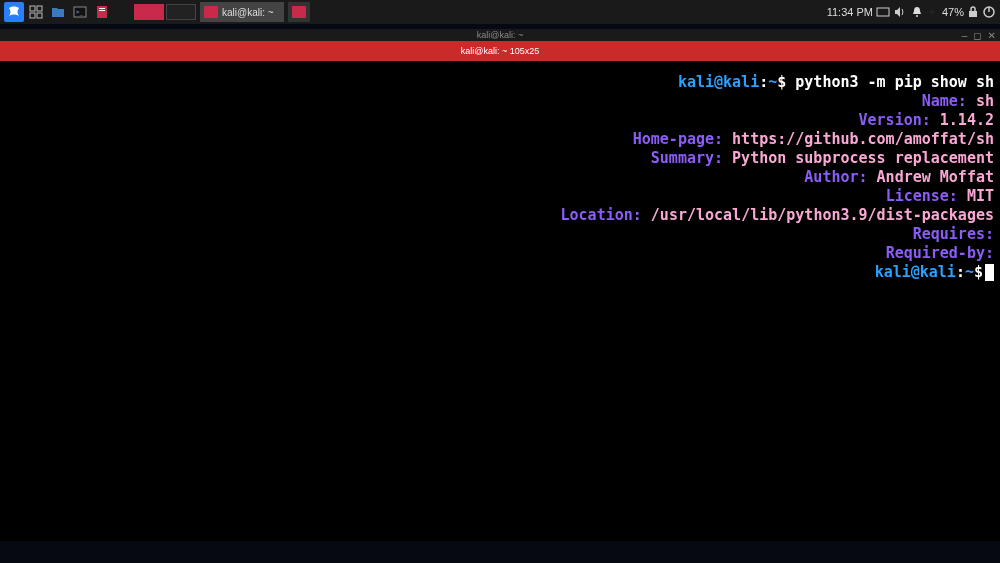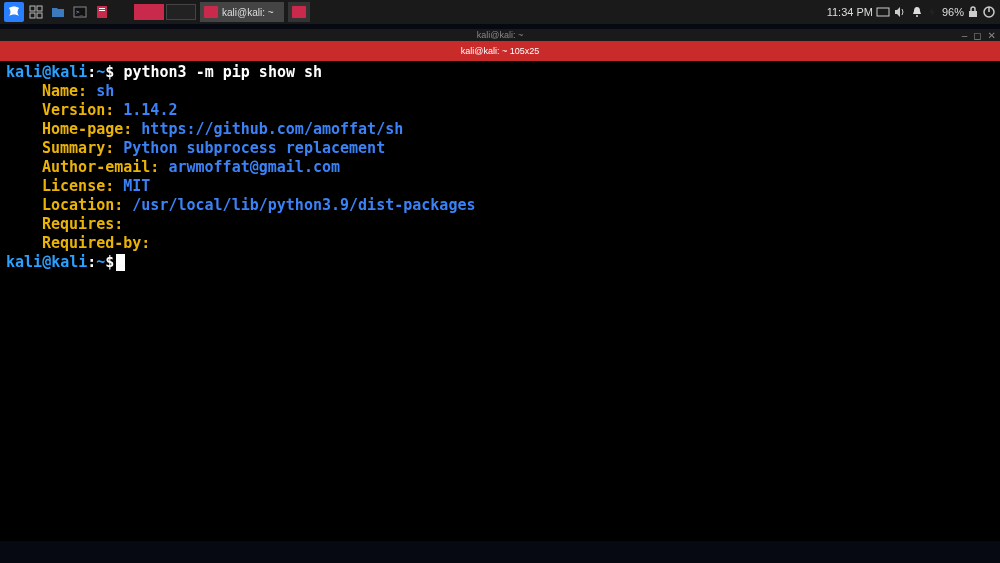--- a/index.html
+++ b/index.html
@@ -160,36 +160,37 @@
   background: #c92a2a;
   display: flex;
   align-items: center;
   justify-content: center;
   font-size: 9px;
   color: #fff;
   font-family: sans-serif;
 }
 .term-body {
   background: #000;
-  padding: 2px 6px;
+  padding: 12px 6px;
   min-height: 480px;
   font-family: "DejaVu Sans Mono", "Courier New", monospace;
   font-size: 15px;
   line-height: 19px;
   font-weight: bold;
+  text-align: right;
 }
 .prompt-user { color: #2aa0ff; }
 .prompt-at { color: #2aa0ff; }
 .prompt-host { color: #2aa0ff; }
 .prompt-sep { color: #fff; }
 .prompt-path { color: #2aa0ff; }
 .prompt-dollar { color: #fff; }
 .cmd { color: #fff; }
-.out-key { color: #eab308; margin-left: 36px; }
-.out-val { color: #3b82f6; }
+.out-key { color: #8b5cf6; margin-left: 36px; }
+.out-val { color: #f9a8d4; }
 .cursor {
   display: inline-block;
   width: 9px;
   height: 17px;
   background: #fff;
   vertical-align: text-bottom;
   margin-left: 2px;
 }
 </style>
 </head>
@@ -255,21 +256,21 @@
     <span class="tray-icon">
       <svg width="14" height="14">
           <path d="M7 2 q3 0 3 4 l1 3 h-8 l1 -3 q0 -4 3 -4 z" fill="#ddd"></path>
           <circle cx="7" cy="11" r="1" fill="#ddd"></circle>
         </svg>
     </span>
     <span class="battery">
       <svg width="12" height="14">
           <path d="M6 1 l-4 7 h3 l-1 5 l4 -7 h-3 z" fill="#222"></path>
         </svg>
-      <span>96%</span>
+      <span>47%</span>
     </span>
     <span class="tray-icon">
       <svg width="12" height="14">
           <rect x="2" y="6" width="8" height="6" fill="#ccc"></rect>
           <path d="M4 6 v-2 q0 -2 2 -2 q2 0 2 2 v2" fill="none" stroke="#ccc" stroke-width="1.5"></path>
         </svg>
     </span>
     <span class="tray-icon">
       <svg width="14" height="14">
           <circle cx="7" cy="7" r="5" fill="none" stroke="#ccc" stroke-width="1.5"></circle>
@@ -352,21 +353,21 @@
   </div>
   <div class="term-body">
     <div>
       <span class="prompt-user">kali</span><span class="prompt-at">@</span><span class="prompt-host">kali</span><span class="prompt-sep">:</span><span class="prompt-path">~</span><span class="prompt-dollar">$</span>
       <span class="cmd">python3 -m pip show sh</span>
     </div>
     <div><span class="out-key">Name:</span><span class="out-val"> sh</span></div>
     <div><span class="out-key">Version:</span><span class="out-val"> 1.14.2</span></div>
     <div><span class="out-key">Home-page:</span><span class="out-val"> https://github.com/amoffat/sh</span></div>
     <div><span class="out-key">Summary:</span><span class="out-val"> Python subprocess replacement</span></div>
-    <div><span class="out-key">Author-email:</span><span class="out-val"> arwmoffat@gmail.com</span></div>
+    <div><span class="out-key">Author:</span><span class="out-val"> Andrew Moffat</span></div>
     <div><span class="out-key">License:</span><span class="out-val"> MIT</span></div>
     <div><span class="out-key">Location:</span><span class="out-val"> /usr/local/lib/python3.9/dist-packages</span></div>
     <div><span class="out-key">Requires:</span><span class="out-val"></span></div>
     <div><span class="out-key">Required-by:</span><span class="out-val"></span></div>
     <div>
       <span class="prompt-user">kali</span><span class="prompt-at">@</span><span class="prompt-host">kali</span><span class="prompt-sep">:</span><span class="prompt-path">~</span><span class="prompt-dollar">$</span><span class="cursor"></span>
     </div>
   </div>
 </div>
 

